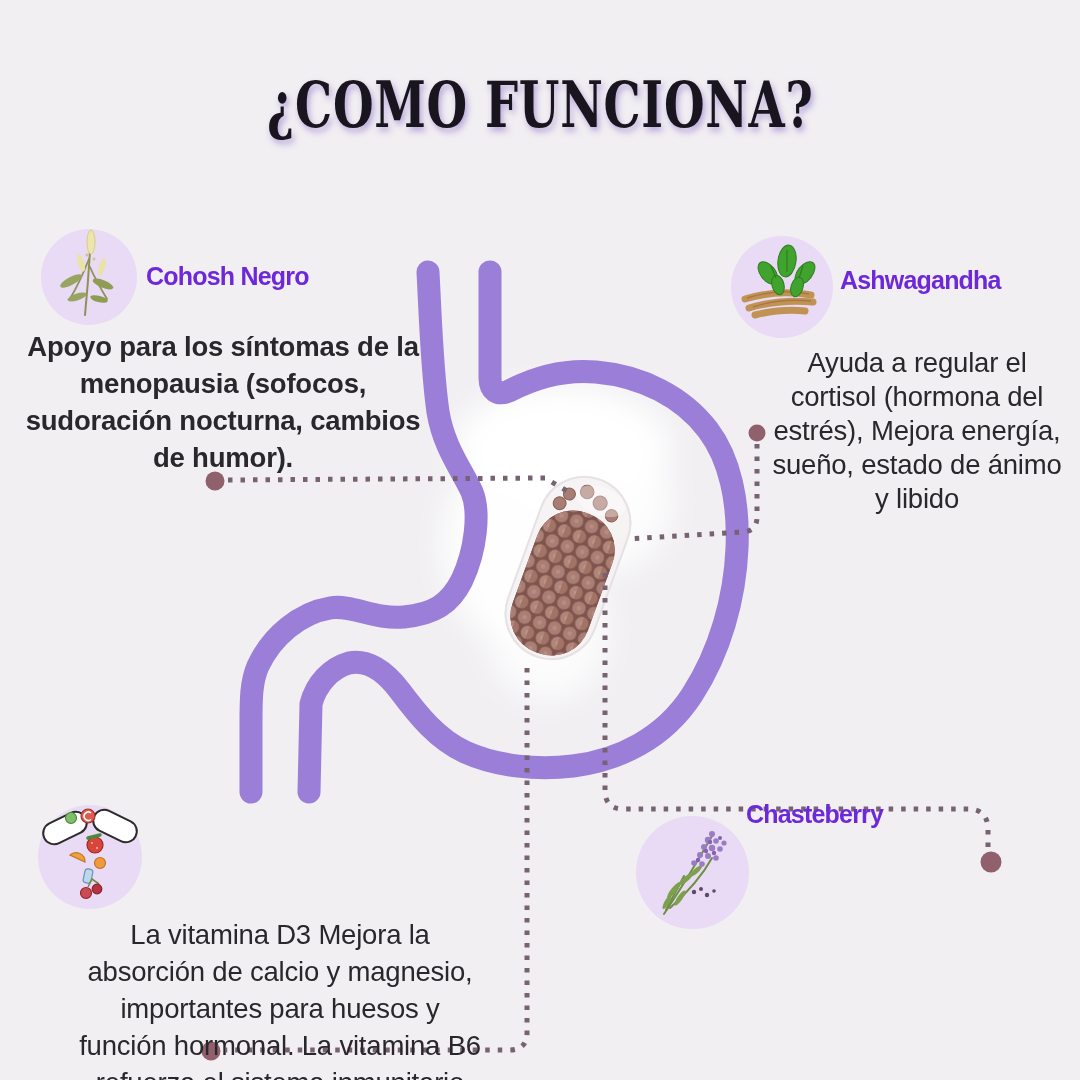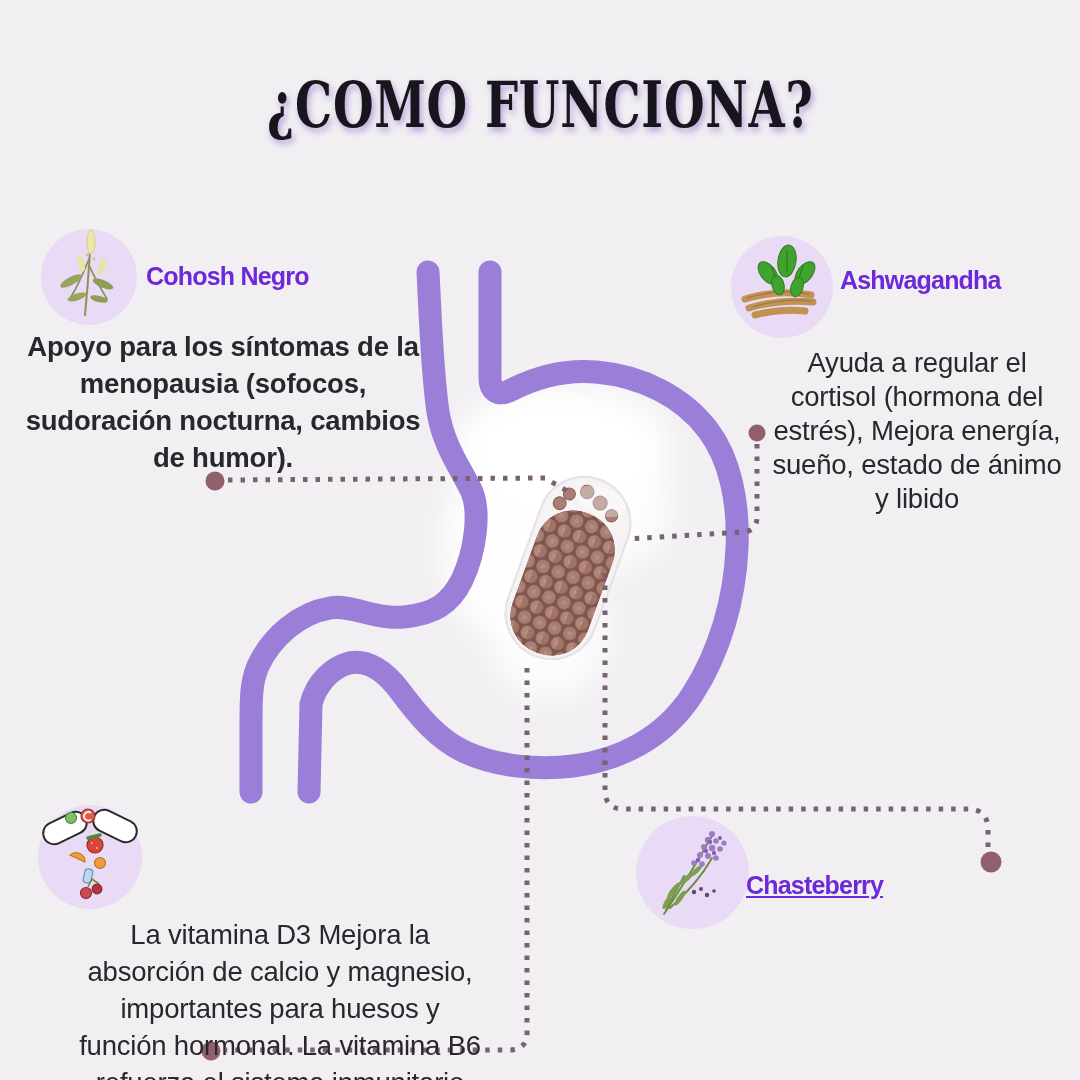--- a/index.html
+++ b/index.html
@@ -13,21 +13,21 @@
   .badge{position:absolute;border-radius:50%;background:#e9daf5;}
   .badge svg{position:absolute;left:0;top:0;width:100%;height:100%;overflow:visible;}
   .b-cohosh{left:41px;top:229px;width:96px;height:96px;}
   .b-ash{left:731px;top:236px;width:102px;height:102px;}
   .b-vit{left:38px;top:805px;width:104px;height:104px;}
   .b-chaste{left:636px;top:816px;width:113px;height:113px;}
   .head{position:absolute;margin:0;font-size:25px;font-weight:700;color:#6d28d9;letter-spacing:-0.8px;}
   .h-cohosh{left:146px;top:262px;}
   .h-ash{left:840px;top:266px;}
   .h-vit{left:146px;top:818px;}
-  .h-chaste{left:746px;top:871px;text-decoration:underline;}
+  .h-chaste{left:746px;top:800px;}
   .body{position:absolute;margin:0;font-size:27.5px;line-height:37px;letter-spacing:-0.2px;
         text-align:center;white-space:pre-line;color:#29272b;}
   .t-cohosh{left:8px;top:328px;width:430px;font-weight:bold;}
   .t-ash{left:745px;top:346px;width:344px;line-height:34px;}
   .t-vit{left:45px;top:916px;width:470px;}
   .t-chaste{left:638px;top:932px;width:420px;}
 </style>
 </head>
 <body>
 

